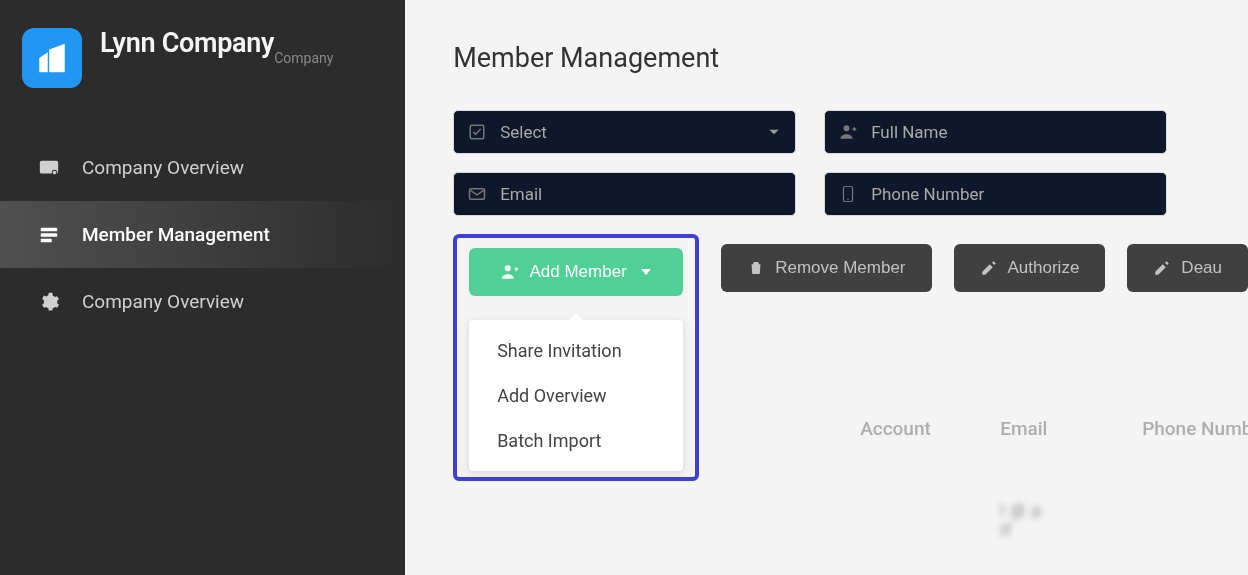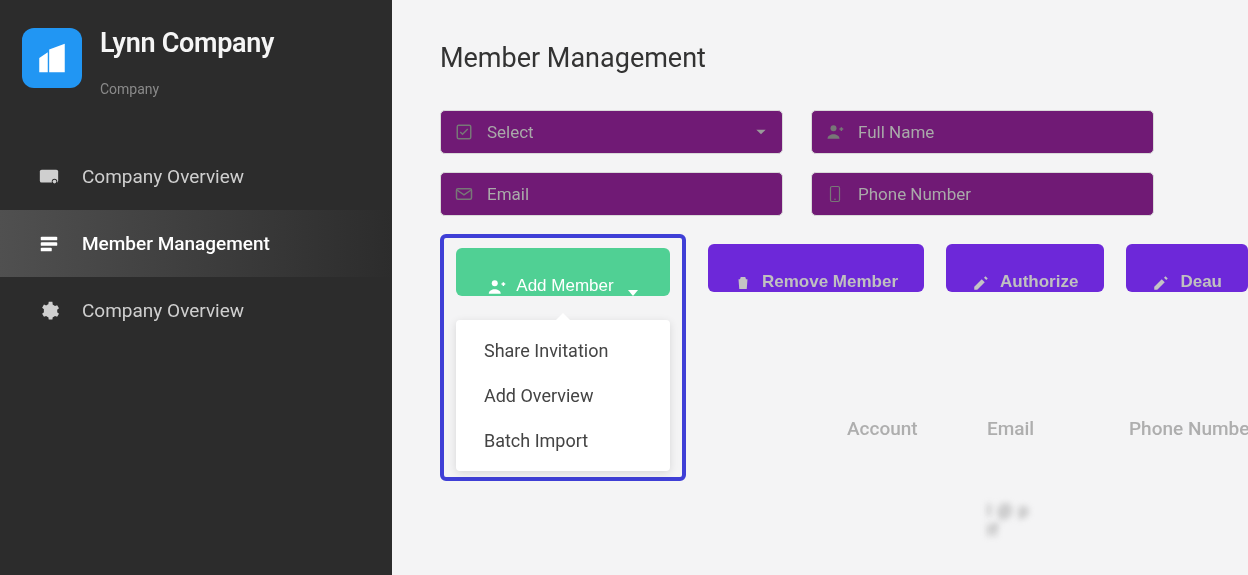--- a/index.html
+++ b/index.html
@@ -31,21 +31,21 @@
     width: 60px;
     height: 60px;
     background: #2196f3;
     border-radius: 12px;
     display: flex;
     align-items: center;
     justify-content: center;
     flex-shrink: 0;
   }
   .logo svg { width: 34px; height: 34px; fill: #fff; }
-  .company-block { display: flex; flex-direction: column; }
+  .company-block { display: flex; flex-direction: row; }
   .company-name {
     font-size: 27px;
     font-weight: 600;
     color: #f5f5f5;
     letter-spacing: -0.3px;
     line-height: 1.15;
   }
   .company-sub {
     font-size: 14px;
     color: #8a8a8a;
@@ -81,21 +81,21 @@
     color: #333;
     margin-bottom: 36px;
   }
 
   .filter-row { display: flex; gap: 28px; margin-bottom: 18px; }
   .field {
     width: 343px;
     height: 44px;
     border: 1px solid #d9d9d9;
     border-radius: 5px;
-    background: #701a75;
+    background: #0f172a;
     display: flex;
     align-items: center;
     padding: 0 14px;
     gap: 14px;
   }
   .field .ficon { width: 18px; height: 18px; fill: #777; flex-shrink: 0; }
   .field .placeholder { color: #a9a9a9; font-size: 17px; flex: 1; }
   .field .chev { width: 14px; height: 14px; fill: #9a9a9a; }
   .field .phone-outline { fill:none; stroke:#777; stroke-width:1.6; }
 
@@ -112,41 +112,40 @@
     border-radius: 6px;
     padding: 10px 12px 6px 12px;
     width: 246px;
     display: flex;
     flex-direction: column;
     align-items: stretch;
     background: transparent;
   }
   .btn {
     display: inline-flex;
-    align-items: flex-end;
+    align-items: center;
     justify-content: center;
     gap: 10px;
     height: 48px;
     border-radius: 6px;
     font-size: 17px;
     padding: 0 26px;
     border: none;
     cursor: pointer;
     white-space: nowrap;
   }
   .btn-green {
     background: #50d094;
     color: #fff;
   }
   .btn-green .bicon { fill: #fff; width: 18px; height: 18px; }
   .btn-caret { width: 0; height: 0; border-left: 5px solid transparent; border-right: 5px solid transparent; border-top: 6px solid #fff; margin-left: 4px; }
   .btn-disabled {
-    background: #6d28d9;
+    background: #404040;
     color: #c0c0c0;
-    font-weight: bold;
   }
   .btn-disabled .bicon { fill: #c4c4c4; width: 18px; height: 18px; }
 
   
   .dropdown {
     margin-top: 24px;
     background: #fff;
     border-radius: 4px;
     box-shadow: 0 2px 8px rgba(0,0,0,0.12);
     padding: 8px 0;

